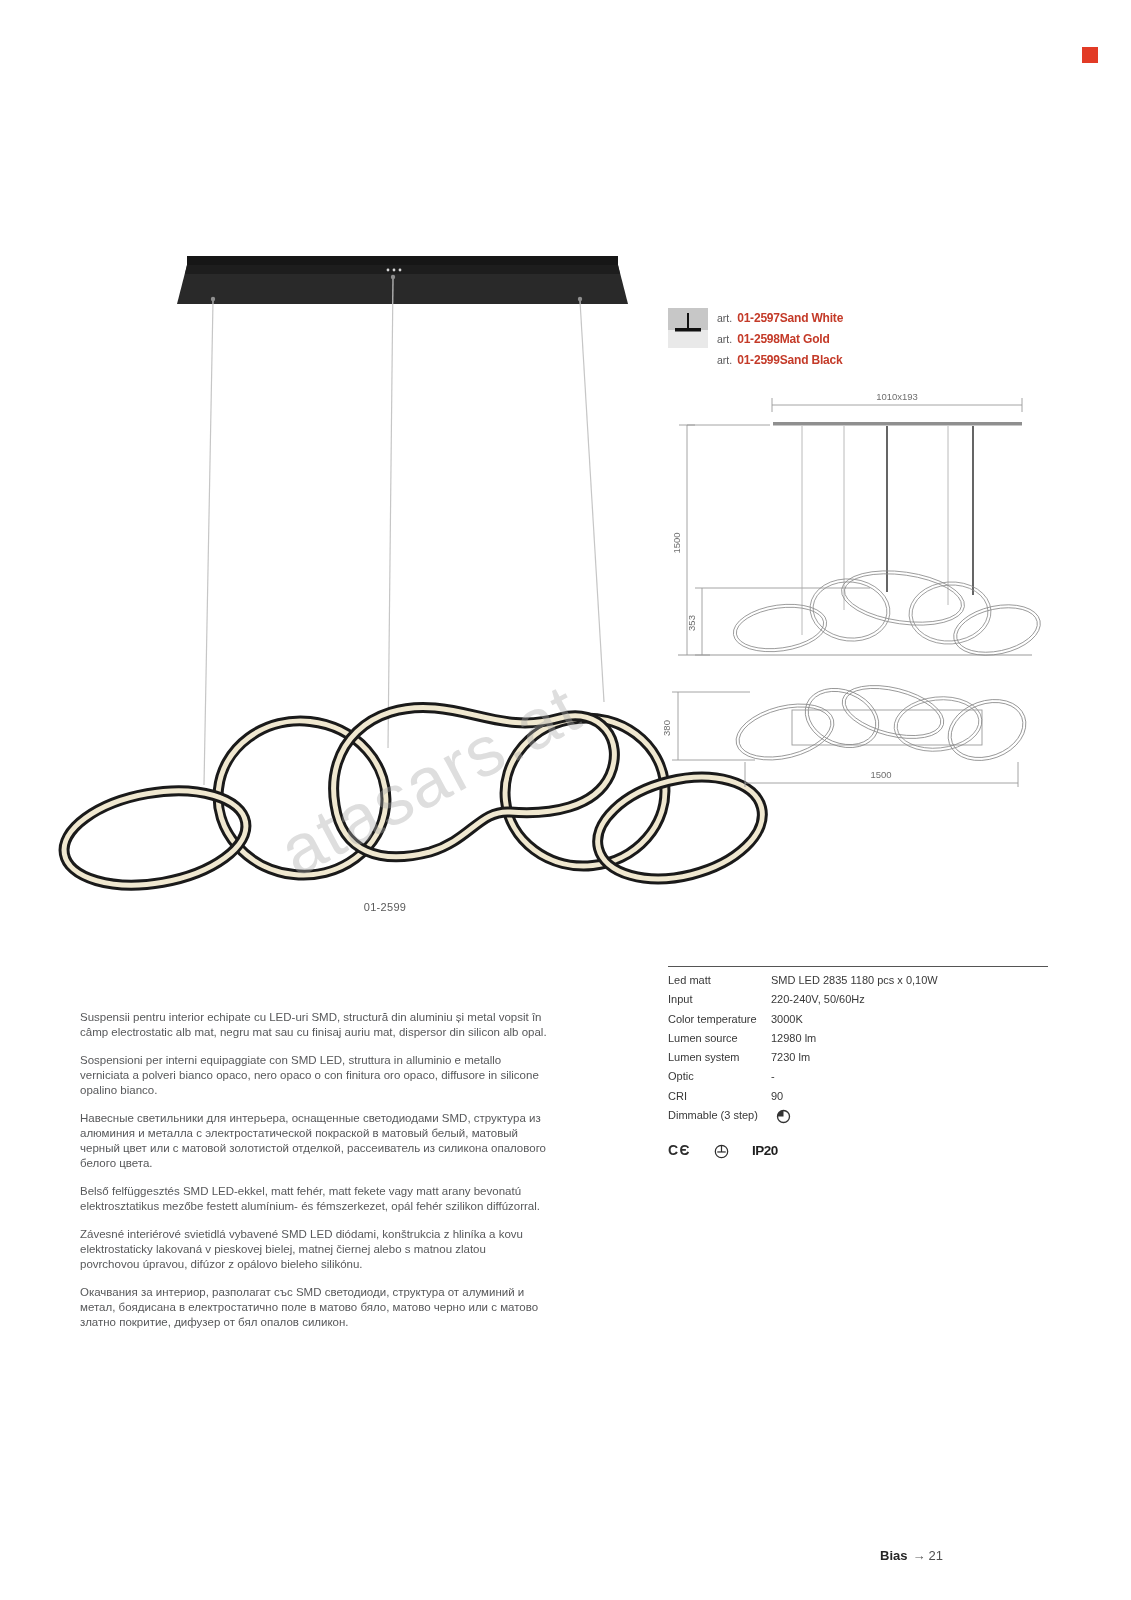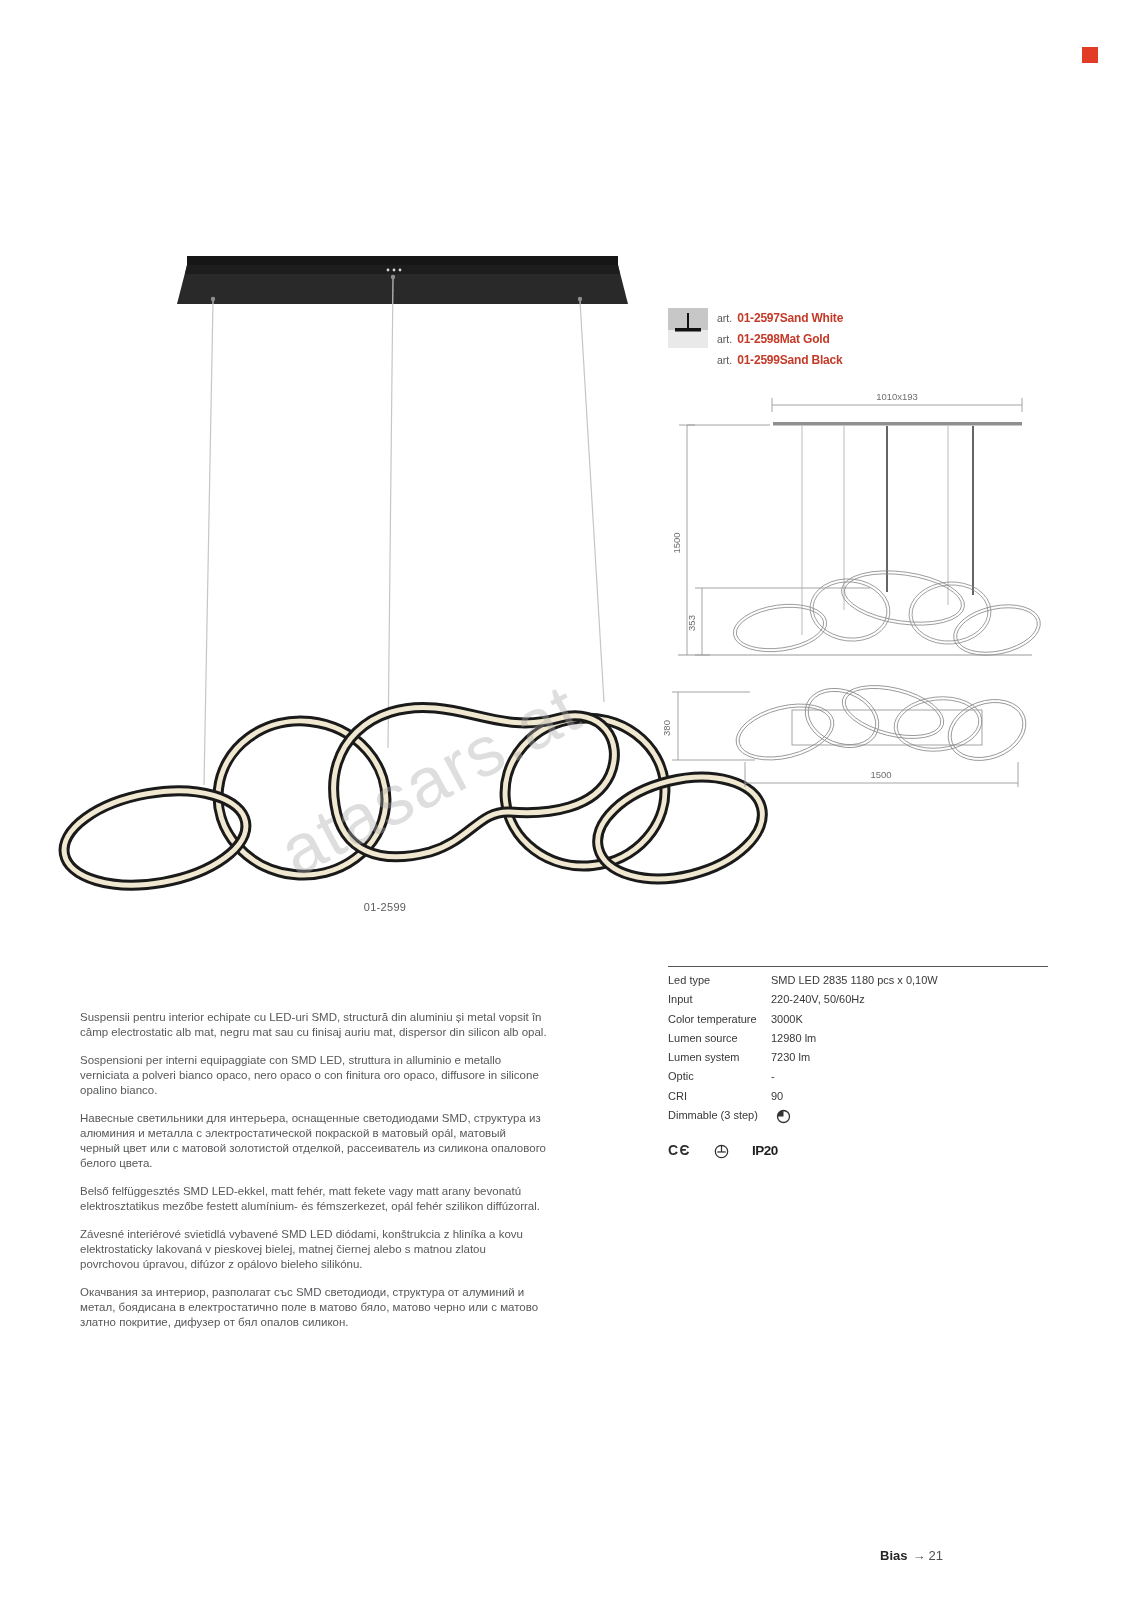--- a/index.html
+++ b/index.html
@@ -226,21 +226,21 @@
         <ellipse cx="337" cy="60" rx="40" ry="29"></ellipse>
         <ellipse cx="337" cy="60" rx="37" ry="26"></ellipse>
       </g>
   </g>
   <text class="dim-text" x="20" y="58" text-anchor="middle" transform="rotate(-90 20 58)">380</text>
   <text class="dim-text" x="231" y="108" text-anchor="middle">1500</text>
 </svg>
 
 <div class="abs spec-table">
   <div class="spec-row">
-    <span class="spec-label">Led type</span>
+    <span class="spec-label">Led matt</span>
     <span class="spec-value">SMD LED 2835 1180 pcs x 0,10W</span>
   </div>
   <div class="spec-row">
     <span class="spec-label">Input</span>
     <span class="spec-value">220-240V, 50/60Hz</span>
   </div>
   <div class="spec-row">
     <span class="spec-label">Color temperature</span>
     <span class="spec-value">3000K</span>
   </div>
@@ -277,21 +277,21 @@
     <circle cx="8" cy="8" r="6.6" fill="none" stroke="#2d2d2d" stroke-width="1.3"></circle>
     <line x1="8" y1="1.8" x2="8" y2="8.5" stroke="#2d2d2d" stroke-width="1.3"></line>
     <line x1="3.5" y1="8.5" x2="12.5" y2="8.5" stroke="#2d2d2d" stroke-width="1.3"></line>
   </svg>
   <span class="ip-rating">IP20</span>
 </div>
 
 <div class="abs descriptions">
   <p>Suspensii pentru interior echipate cu LED-uri SMD, structură din aluminiu și metal vopsit în câmp electrostatic alb mat, negru mat sau cu finisaj auriu mat, dispersor din silicon alb opal.</p>
   <p>Sospensioni per interni equipaggiate con SMD LED, struttura in alluminio e metallo verniciata a polveri bianco opaco, nero opaco o con finitura oro opaco, diffusore in silicone opalino bianco.</p>
-  <p>Навесные светильники для интерьера, оснащенные светодиодами SMD, структура из алюминия и металла с электростатической покраской в матовый opál, матовый черный цвет или с матовой золотистой отделкой, рассеиватель из силикона опалового белого цвета.</p>
+  <p>Навесные светильники для интерьера, оснащенные светодиодами SMD, структура из алюминия и металла с электростатической покраской в матовый белый, матовый черный цвет или с матовой золотистой отделкой, рассеиватель из силикона опалового белого цвета.</p>
   <p>Belső felfüggesztés SMD LED-ekkel, matt fehér, matt fekete vagy matt arany bevonatú elektrosztatikus mezőbe festett alumínium- és fémszerkezet, opál fehér szilikon diffúzorral.</p>
   <p>Závesné interiérové svietidlá vybavené SMD LED diódami, konštrukcia z hliníka a kovu elektrostaticky lakovaná v pieskovej bielej, matnej čiernej alebo s matnou zlatou povrchovou úpravou, difúzor z opálovo bieleho silikónu.</p>
   <p>Окачвания за интериор, разполагат със SMD светодиоди, структура от алуминий и метал, боядисана в електростатично поле в матово бяло, матово черно или с матово златно покритие, дифузер от бял опалов силикон.</p>
 </div>
 
 <div class="abs footer">
   <span class="product-name">Bias</span><span class="footer-arrow">→</span><span class="page-number">21</span>
 </div>
 
 </body></html>

